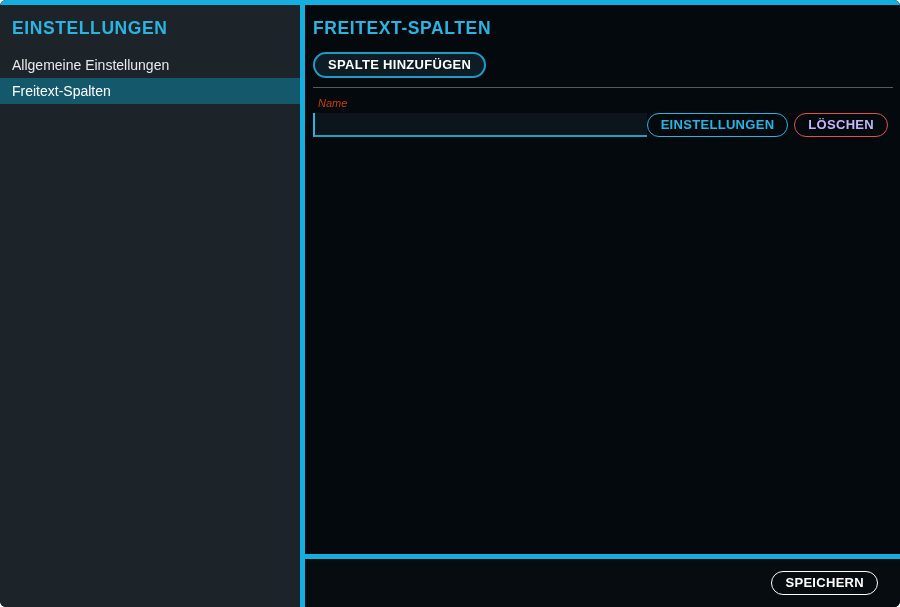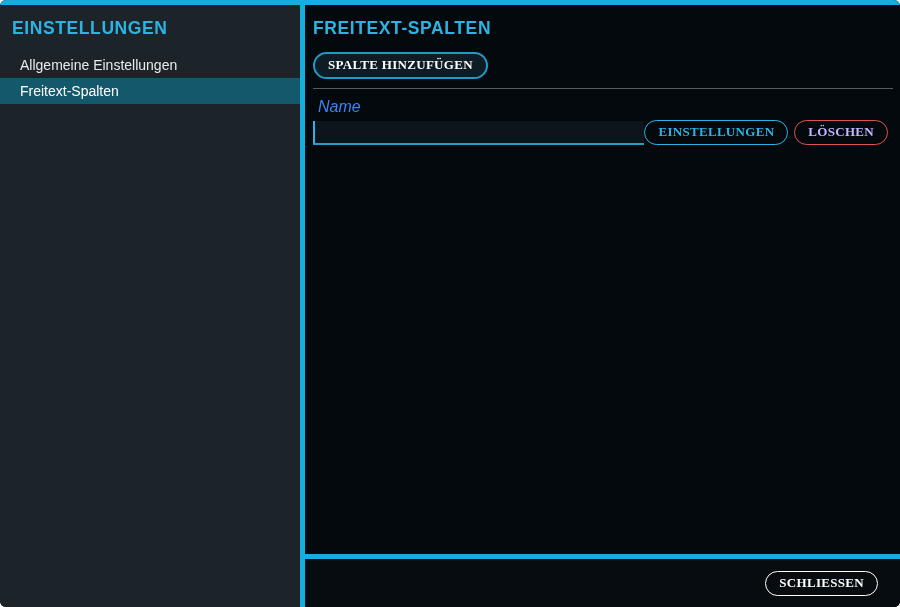--- a/index.html
+++ b/index.html
@@ -42,21 +42,21 @@
     color: #2bb4e2;
     font-size: 17.5px;
     font-weight: 600;
     letter-spacing: 0.6px;
     padding: 13px 12px 11px 12px;
   }
   .nav { margin-top: 2px; }
   .nav-item {
     height: 26px;
     line-height: 26px;
-    padding-left: 20px;
+    padding-left: 12px;
     font-size: 14px;
     cursor: pointer;
     white-space: nowrap;
   }
   .nav-item.selected {
     background: #14586c;
     color: #ffffff;
   }
   
   .vdivider {
@@ -87,38 +87,38 @@
   .pill {
     display: inline-block;
     border-radius: 999px;
     font-size: 13px;
     font-weight: 600;
     letter-spacing: 0.3px;
     padding: 3px 13px 4px 13px;
     background: transparent;
     cursor: pointer;
     white-space: nowrap;
-    font-family: Liberation Serif, serif;
+    font-family: Liberation Sans, sans-serif;
   }
   .add-btn {
     margin-top: 13px;
     border: 2px solid #1d9dc6;
     color: #ffffff;
     background: #0d1c25;
   }
   .section-divider {
     margin-top: 9px;
     border-bottom: 1px solid #565b60;
     height: 0;
   }
   .field-label {
     margin-top: 9px;
     font-style: italic;
-    color: #3b82f6;
-    font-size: 16px;
+    color: #c2410c;
+    font-size: 11px;
     padding-left: 5px;
   }
   .field-row {
     display: flex;
     align-items: center;
     margin-top: 4px;
   }
   .name-input {
     width: 363px;
     height: 20px;
@@ -198,18 +198,18 @@
         <div class="field-row">
           <input class="name-input" type="text" value="" style="">
           <div class="row-buttons">
             <button class="pill settings-btn">EINSTELLUNGEN</button>
             <button class="pill delete-btn">LÖSCHEN</button>
           </div>
         </div>
       </div>
 
       <div class="footer">
-        <button class="pill close-btn">SCHLIESSEN</button>
+        <button class="pill close-btn">SPEICHERN</button>
       </div>
     </div>
 
   </div>
 </div>
 
 </body></html>

